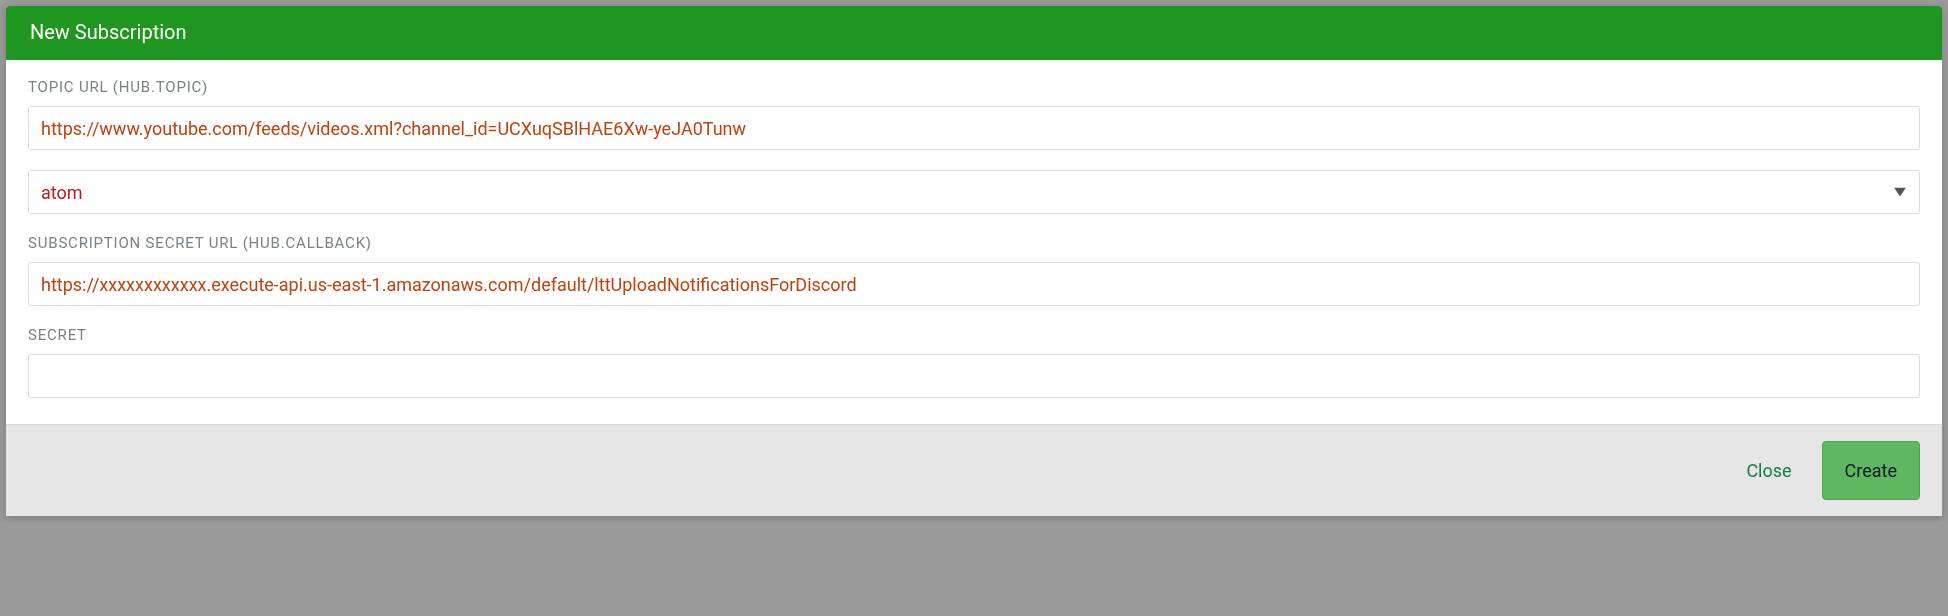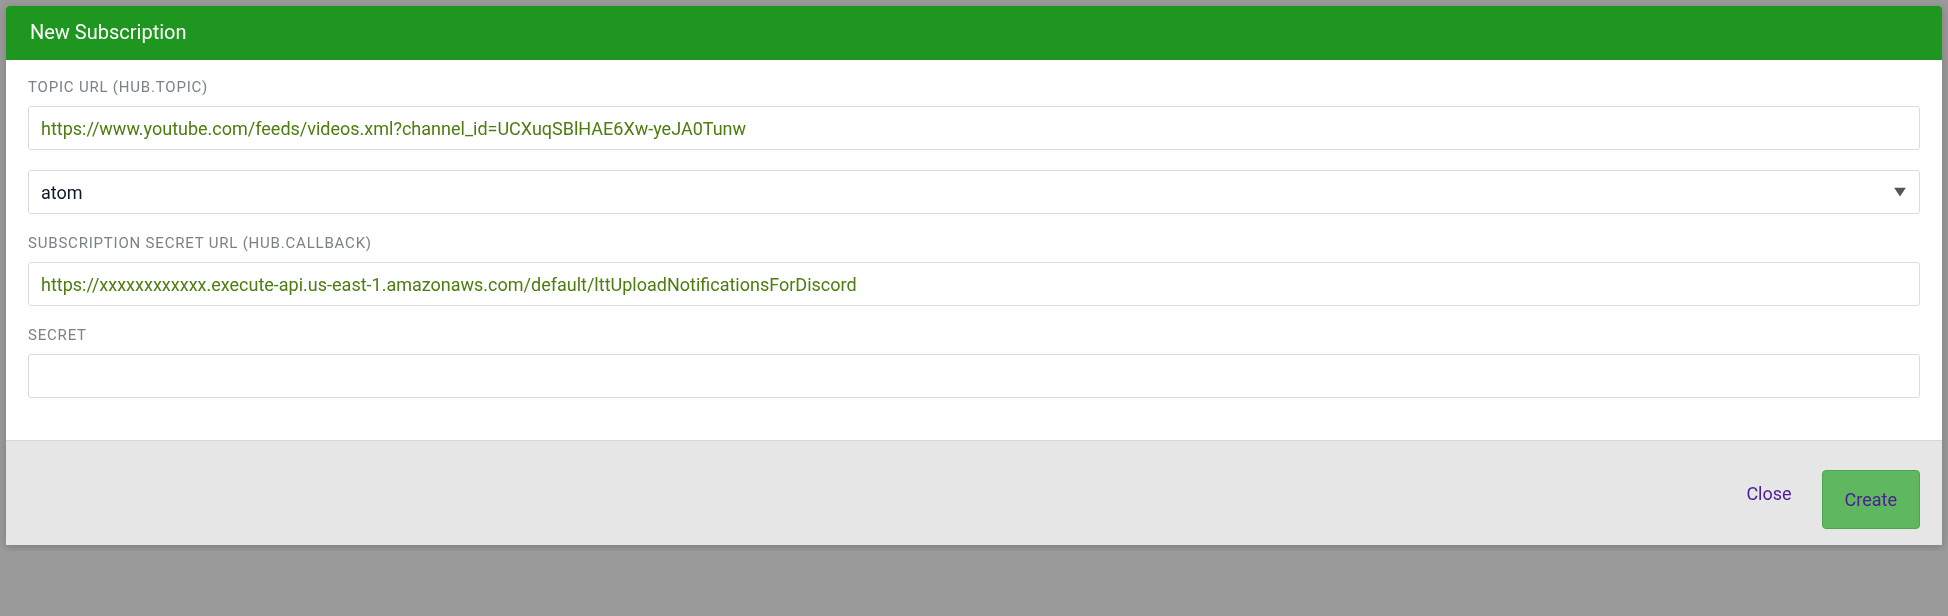--- a/index.html
+++ b/index.html
@@ -20,21 +20,21 @@
     }
     .modal-header {
       background: #1f961f;
       color: #ffffff;
       padding: 14px 24px 16px;
       font-size: 20px;
       font-weight: 400;
     }
     .modal-body {
       background: #ffffff;
-      padding: 18px 22px 38px;
+      padding: 18px 22px 22px;
     }
     .form-group {
       margin-bottom: 20px;
     }
     .form-group:last-child {
       margin-bottom: 4px;
     }
     .form-label {
       display: block;
       color: #7a8288;
@@ -42,36 +42,36 @@
       letter-spacing: 0.8px;
       margin-bottom: 10px;
       font-weight: 400;
     }
     .form-input {
       width: 100%;
       border: 1px solid #dcdcdc;
       border-radius: 3px;
       padding: 10px 12px;
       font-size: 18px;
-      color: #4d7c0f;
+      color: #c2410c;
       height: 44px;
       outline: none;
       font-family: inherit;
     }
     .select-wrapper {
       position: relative;
       width: 100%;
     }
     .form-select {
       width: 100%;
       border: 1px solid #dcdcdc;
       border-radius: 3px;
       padding: 10px 40px 10px 12px;
       font-size: 18px;
-      color: #0f172a;
+      color: #b91c1c;
       height: 44px;
       background: #ffffff;
       appearance: none;
       -webkit-appearance: none;
       -moz-appearance: none;
       outline: none;
       font-family: inherit;
       cursor: pointer;
     }
     .select-arrow {
@@ -94,30 +94,29 @@
     .btn {
       border: none;
       border-radius: 4px;
       padding: 10px 22px;
       font-size: 18px;
       cursor: pointer;
       font-family: inherit;
     }
     .btn-close {
       background: transparent;
-      color: #4c1d95;
+      color: #15803d;
       padding: 10px 14px;
       text-align: right;
     }
     .btn-create {
       background: #5fb75f;
-      color: #4c1d95;
+      color: #0f172a;
       border: 1px solid #4ca64c;
       padding: 18px 22px;
-      margin-top: 13px;
     }
   </style>
 </head>
 <body>
 
 <div class="modal">
   <div class="modal-header">
     <span>New Subscription</span>
   </div>
   <div class="modal-body">

